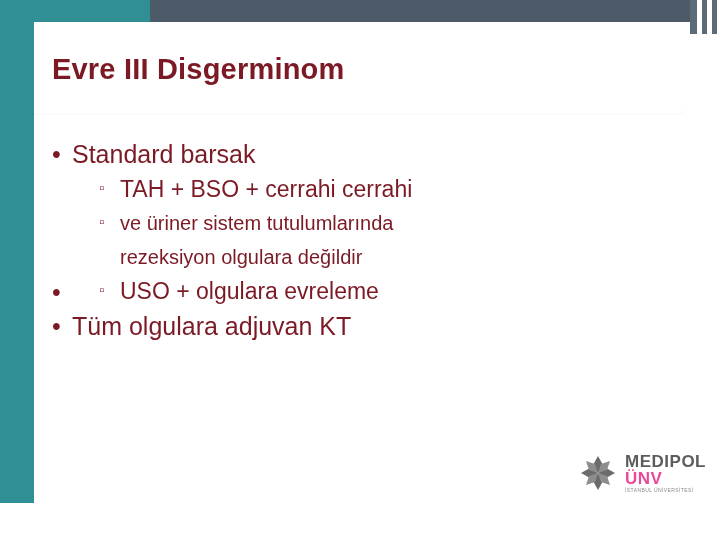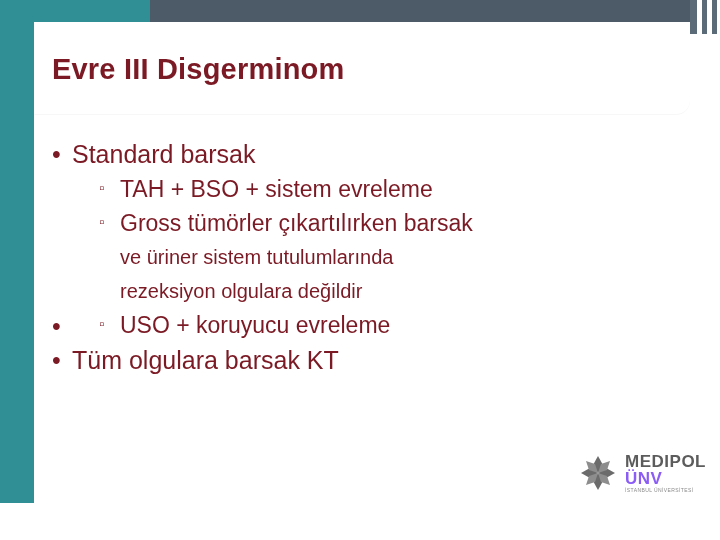--- a/index.html
+++ b/index.html
@@ -161,21 +161,21 @@
   .logo-main {
     font-size: 17px;
     font-weight: bold;
     color: #5c5c5c;
     letter-spacing: 0.5px;
     display: block;
   }
   .logo-sub {
     font-size: 17px;
     font-weight: bold;
-    color: #8b5cf6;
+    color: #ec4899;
     letter-spacing: 0.5px;
     display: block;
   }
   .logo-tag {
     font-size: 5px;
     color: #8a8a8a;
     letter-spacing: 0.4px;
     display: block;
     margin-top: 1px;
   }
@@ -200,44 +200,43 @@
 
   <div class="body">
 
     <div class="lvl1">
       <span class="bullet">•</span>
       <span>Standard barsak</span>
     </div>
 
     <div class="lvl2">
       <span class="bullet">▫</span>
-      <span>TAH + BSO + sistem evreleme</span>
+      <span>TAH + BSO + cerrahi cerrahi</span>
     </div>
 
     <div class="lvl2">
       <span class="bullet">▫</span>
-      <span>Gross tümörler çıkartılırken barsak</span>
     </div>
 
     <div class="lvl2-cont">ve üriner sistem tutulumlarında</div>
 
     <div class="lvl2-cont">rezeksiyon olgulara değildir</div>
 
     <div class="lvl1">
       <span class="bullet">•</span>
     </div>
 
     <div class="lvl2">
       <span class="bullet">▫</span>
-      <span>USO + koruyucu evreleme</span>
+      <span>USO + olgulara evreleme</span>
     </div>
 
     <div class="lvl1">
       <span class="bullet">•</span>
-      <span>Tüm olgulara barsak KT</span>
+      <span>Tüm olgulara adjuvan KT</span>
     </div>
 
   </div>
 
   <div class="logo">
     <div class="logo-mark">
       <svg viewBox="0 0 40 40" width="40" height="40" aria-hidden="true">
         <g fill="#6b6b6b">
           <path d="M20 3 L25 12 L20 20 L15 12 Z"></path>
           <path d="M20 37 L15 28 L20 20 L25 28 Z"></path>

